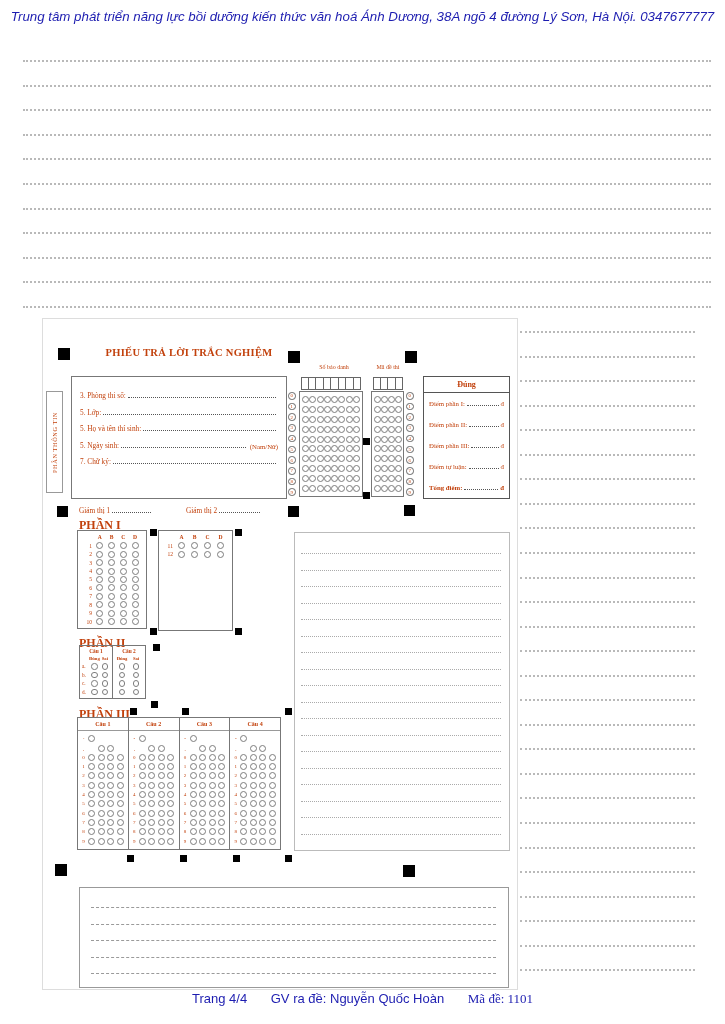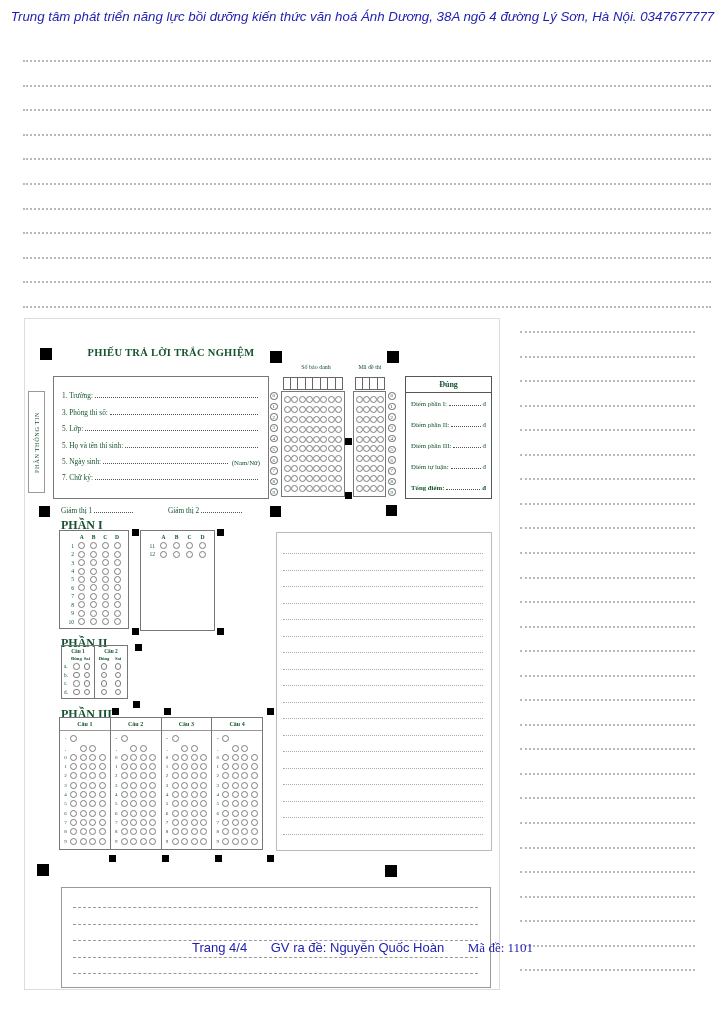--- a/index.html
+++ b/index.html
@@ -4,22 +4,22 @@
 <style>
   html,body{margin:0;padding:0;background:#fff;}
   .page{position:relative;width:725px;height:1024px;background:#fff;overflow:hidden;
         font-family:"Liberation Sans",sans-serif;}
   .hdr{position:absolute;top:9px;left:0;right:0;text-align:center;font-style:italic;
        font-size:13.3px;color:#1d1db0;}
   
   .rarea{position:absolute;}
   .rline{position:absolute;left:0;right:0;height:0;border-top:2px dotted #b9b9b9;}
   
-  .sheet{position:absolute;left:24px;top:318px;width:474px;height:670px;background:#fff;
-         border:1px solid #ddd;font-family:"Liberation Serif",serif;color:#14532d;}
+  .sheet{position:absolute;left:42px;top:318px;width:474px;height:670px;background:#fff;
+         border:1px solid #ddd;font-family:"Liberation Serif",serif;color:#c2410c;}
   .sq{position:absolute;background:#000;}
   .title{position:absolute;left:56px;top:28px;width:180px;text-align:center;
          font-weight:bold;font-size:10.5px;letter-spacing:.3px;}
   .vbox{position:absolute;left:3px;top:72px;width:15px;height:100px;border:1px solid #999;
         display:flex;align-items:center;justify-content:center;}
   .vtext{writing-mode:vertical-rl;transform:rotate(180deg);font-size:6.3px;
          letter-spacing:.6px;white-space:nowrap;}
   .ibox{position:absolute;left:28px;top:57px;width:216px;height:123px;border:1px solid #777;
         box-sizing:border-box;padding:7px 8px 0;}
   .irow{display:flex;align-items:flex-end;height:16.4px;font-size:7.3px;}
@@ -68,21 +68,21 @@
   .p3col + .p3col{border-left:1px solid #777;}
   .p3head{height:12px;border-bottom:1px solid #999;display:flex;align-items:center;
           justify-content:center;font-size:6px;font-weight:bold;}
   .p3rows{flex:1;padding:2px 3px;display:flex;flex-direction:column;justify-content:space-evenly;}
   .p3row{display:flex;align-items:center;}
   .p3lab{width:5px;font-size:5px;text-align:center;flex:none;margin-right:1px;}
   .essaybox{position:absolute;left:251px;top:213px;width:214px;height:317px;border:1px solid #bbb;}
   .eline{position:absolute;left:6px;right:8px;height:0;border-top:1.5px dotted #ababab;}
   .notebox{position:absolute;left:36px;top:568px;width:428px;height:99px;border:1px solid #999;}
   .nline{position:absolute;left:11px;right:12px;height:0;border-top:1.5px dashed #9a9a9a;}
-  .ftr{position:absolute;top:940px;left:0;right:0;text-align:center;color:#1d1db0;font-size:13px;}
+  .ftr{position:absolute;top:991px;left:0;right:0;text-align:center;color:#1d1db0;font-size:13px;}
   .ftr span{margin:0 10px;}
   .fserif{font-family:"Liberation Serif",serif;}
 </style>
 </head>
 <body>
 
 <div class="page">
 
   <div class="hdr">Trung tâm phát triển năng lực bồi dưỡng kiến thức văn hoá Ánh Dương, 38A ngõ 4 đường Lý Sơn, Hà Nội. 0347677777</div>
 
@@ -157,24 +157,20 @@
     <div class="sq" style="left:360px;top:546px;width:12px;height:12px;"></div>
 
     <div class="title">PHIẾU TRẢ LỜI TRẮC NGHIỆM</div>
 
     <div class="vbox">
       <div class="vtext">PHẦN THÔNG TIN</div>
     </div>
 
     <div class="ibox">
         <div class="irow">
-          <span>1. Trường:</span>
-          <span class="dfill"></span>
-        </div>
-        <div class="irow">
           <span>3. Phòng thi số:</span>
           <span class="dfill"></span>
         </div>
         <div class="irow">
           <span>5. Lớp:</span>
           <span class="dfill"></span>
         </div>
         <div class="irow">
           <span>5. Họ và tên thí sinh:</span>
           <span class="dfill"></span>

